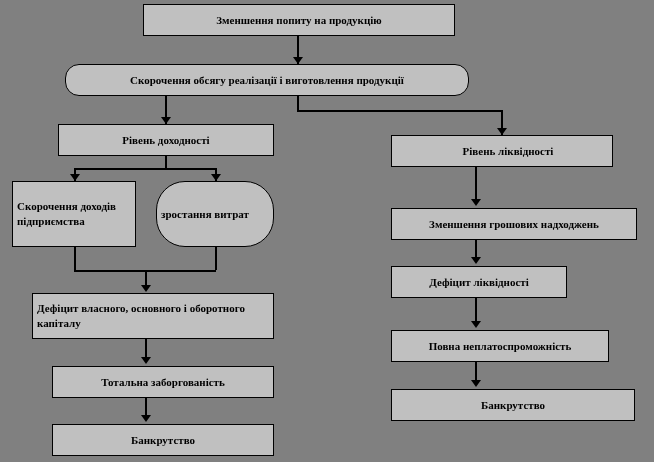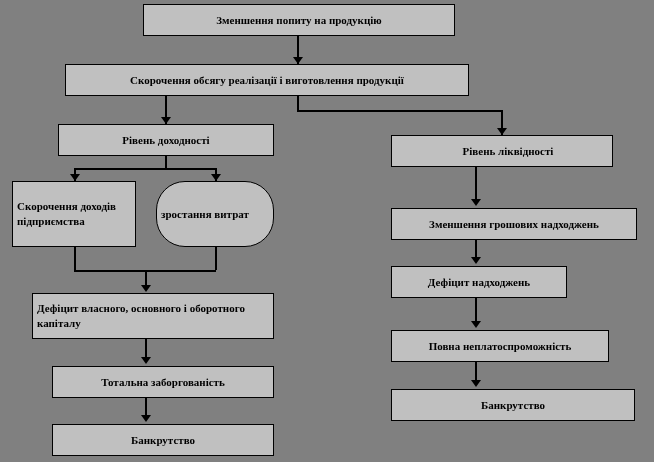--- a/index.html
+++ b/index.html
@@ -89,21 +89,21 @@
     <div class="arrowhead" style="left: 463px; top: 199px;"></div>
     <div class="connector" style="left: 467px; top: 240px; width: 2px; height: 18px;"></div>
     <div class="arrowhead" style="left: 463px; top: 257px;"></div>
     <div class="connector" style="left: 467px; top: 298px; width: 2px; height: 24px;"></div>
     <div class="arrowhead" style="left: 463px; top: 321px;"></div>
     <div class="connector" style="left: 467px; top: 362px; width: 2px; height: 19px;"></div>
     <div class="arrowhead" style="left: 463px; top: 380px;"></div>
     <div class="node" style="left: 135px; top: 4px; width: 312px; height: 32px;">
       <span class="label">Зменшення попиту на продукцію</span>
     </div>
-    <div class="node" style="left: 57px; top: 64px; width: 404px; height: 32px;">
+    <div class="node" style="left: 57px; top: 64px; width: 404px; height: 32px; border-radius: 14px;">
       <span class="label">Скорочення обсягу реалізації  і виготовлення продукції</span>
     </div>
     <div class="node" style="left: 50px; top: 124px; width: 216px; height: 32px; justify-content: flex-end;">
       <span class="label">Рівень доходності</span>
     </div>
     <div class="node" style="left: 383px; top: 135px; width: 222px; height: 32px; padding-left: 16px;">
       <span class="label">Рівень ліквідності</span>
     </div>
     <div class="node left-align" style="left: 4px; top: 181px; width: 124px; height: 66px;">
       <span class="label">Скорочення доходів підприємства</span>
@@ -111,21 +111,21 @@
     <div class="node left-align" style="left: 148px; top: 181px; width: 118px; height: 66px; border-radius: 29px;">
       <span class="label">зростання витрат</span>
     </div>
     <div class="node" style="left: 383px; top: 208px; width: 246px; height: 32px;">
       <span class="label">Зменшення грошових надходжень</span>
     </div>
     <div class="node left-align" style="left: 24px; top: 293px; width: 242px; height: 46px;">
       <span class="label">Дефіцит власного, основного і оборотного капіталу</span>
     </div>
     <div class="node" style="left: 383px; top: 266px; width: 176px; height: 32px;">
-      <span class="label">Дефіцит надходжень</span>
+      <span class="label">Дефіцит ліквідності</span>
     </div>
     <div class="node" style="left: 44px; top: 366px; width: 222px; height: 32px;">
       <span class="label">Тотальна заборгованість</span>
     </div>
     <div class="node" style="left: 383px; top: 330px; width: 218px; height: 32px; justify-content: flex-end;">
       <span class="label">Повна неплатоспроможність</span>
     </div>
     <div class="node" style="left: 44px; top: 424px; width: 222px; height: 32px;">
       <span class="label">Банкрутство</span>
     </div>

